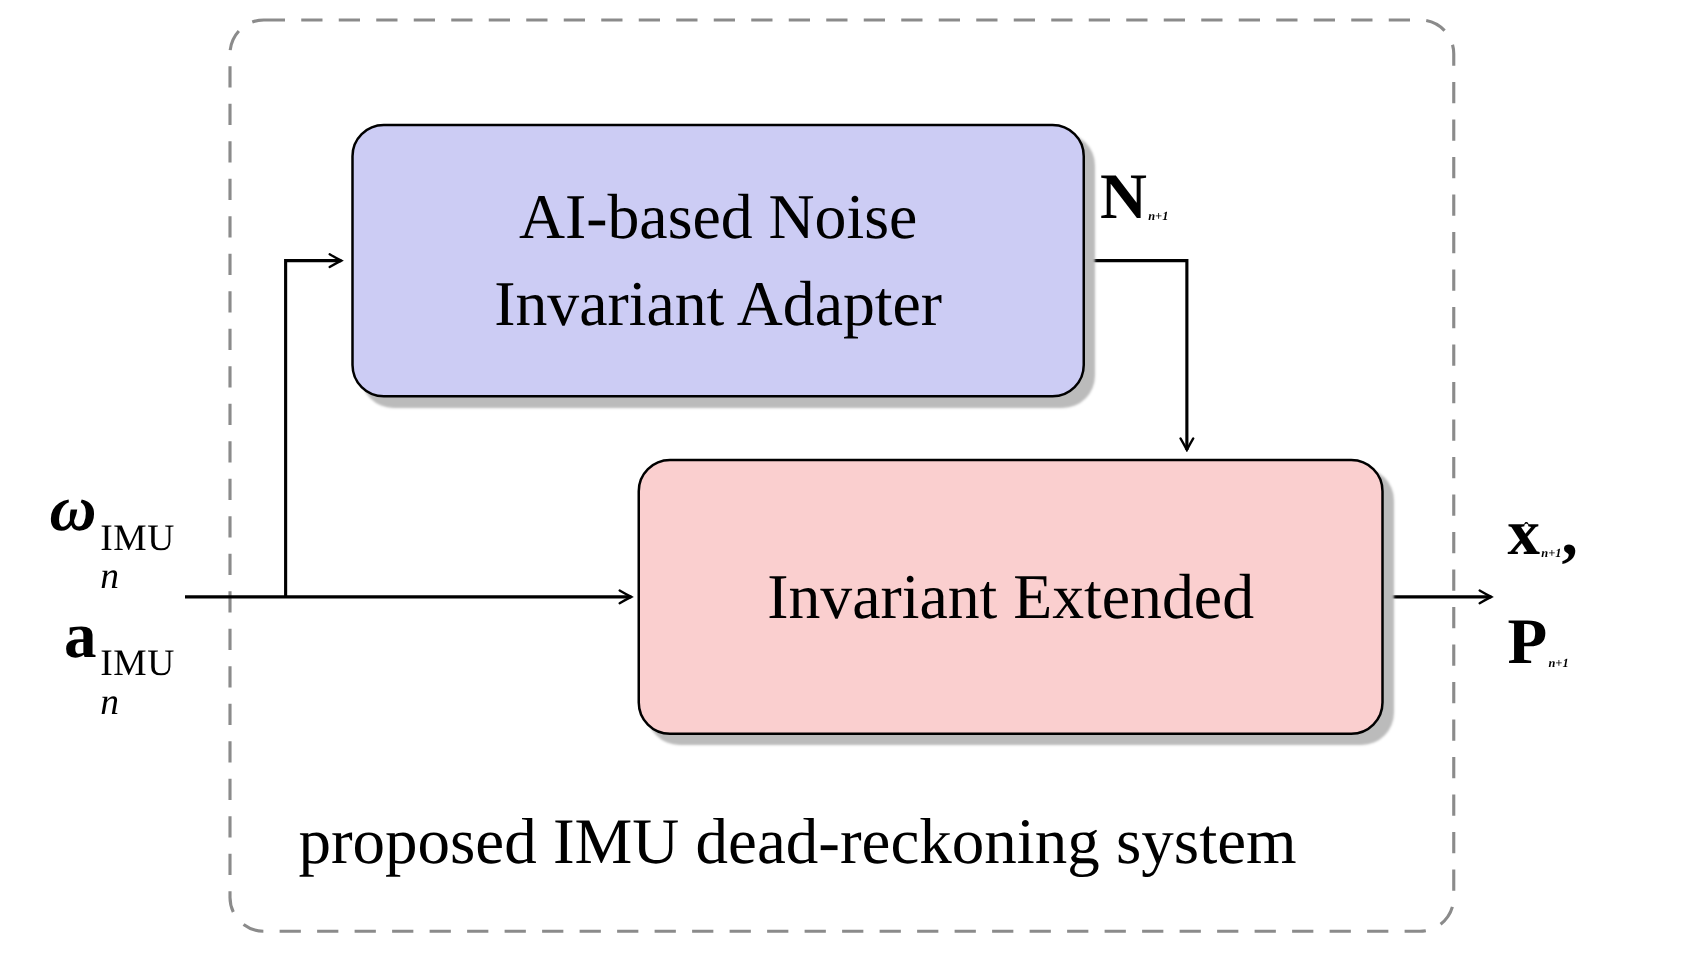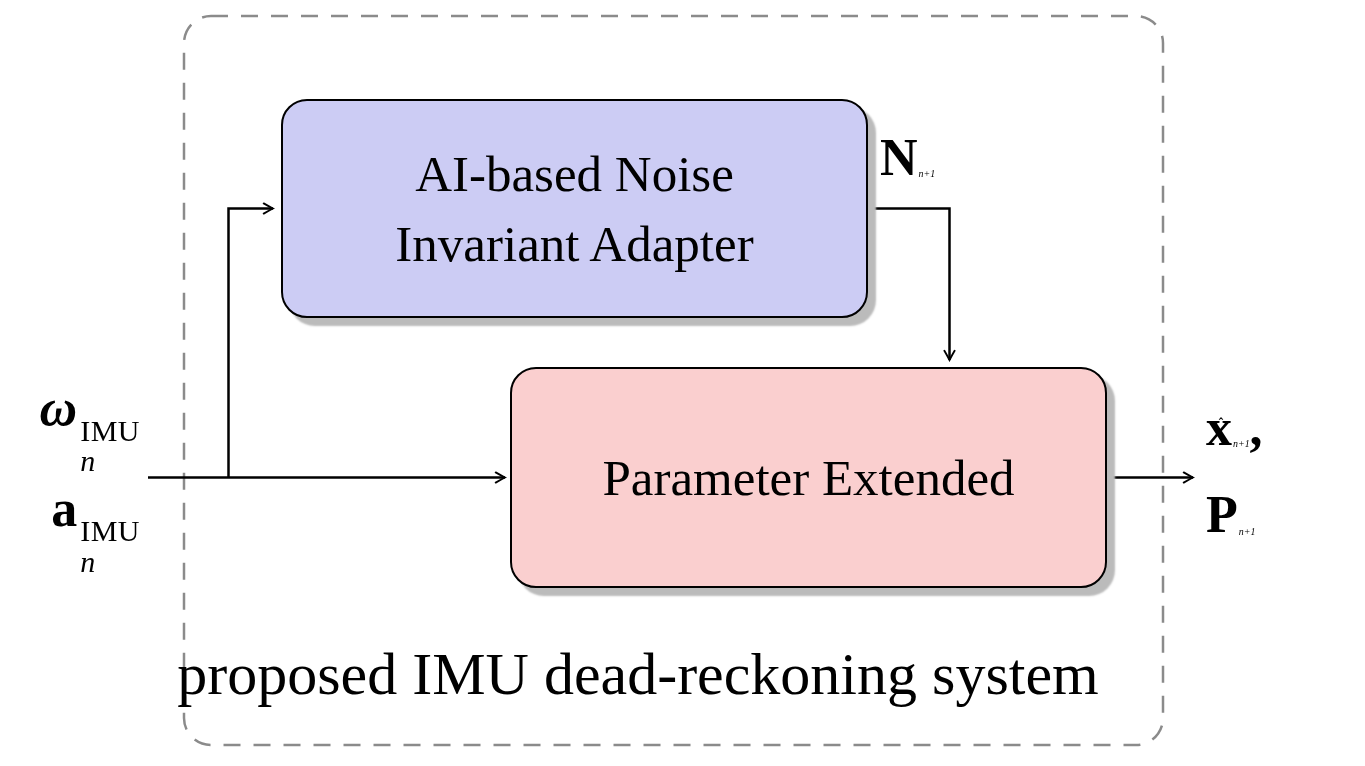--- a/index.html
+++ b/index.html
@@ -34,21 +34,21 @@
   .block .bline { white-space: nowrap; }
   .block-adapter { left: 281px; top: 99px;  width: 587px; height: 219px; }
   .block-filter  { left: 510px; top: 367px; width: 597px; height: 221px; }
 
   .mlabel, .io-label { position: absolute; white-space: nowrap; }
   .mbase { font-weight: bold; font-size: 52px; }
   .mital { font-style: italic; }
   .msub {
     font-size: 0.62em;
     font-style: italic;
-    font-weight: normal;
+    font-weight: bold;
     vertical-align: -0.25em;
     margin-left: 1px;
   }
   .scripts {
     display: inline-flex;
     flex-direction: column;
     align-items: flex-start;
     font-size: 30px;
     line-height: 1.02;
     vertical-align: -0.52em;
@@ -84,21 +84,21 @@
     font-weight: bold;
   }
 
   .noise-label { left: 880px; top: 128px; line-height: 60px; }
 
   .caption {
     position: absolute;
     left: 156px; top: 645px;
     width: 964px;
     text-align: center;
-    font-size: 60px;
+    font-size: 52px;
     line-height: 58px;
     white-space: nowrap;
   }
 </style>
 </head>
 <body>
 
 <div class="stage">
 
   <svg class="connector-layer" viewBox="0 0 1365 766" xmlns="http://www.w3.org/2000/svg">
@@ -118,21 +118,21 @@
 
     <path d="M1107,477.5 L1193,477.5" fill="none" stroke="#000000" stroke-width="2.5" marker-end="url(#arrowV)"></path>
   </svg>
 
   <div class="block block-adapter" style="background-color: rgb(204, 204, 244);">
     <div class="bline">AI-based Noise</div>
     <div class="bline">Invariant Adapter</div>
   </div>
 
   <div class="block block-filter" style="background-color: rgb(250, 207, 207);">
-    <div class="bline">Parameter Extended</div>
+    <div class="bline">Invariant Extended</div>
   </div>
 
   <div class="io-label io-inputs">
     <div class="mline"><span class="mbase mital">ω</span><span class="scripts">
           <span class="s-sup">IMU</span>
           <span class="s-sub">n</span>
         </span></div>
     <div class="mline"><span class="mbase">a</span><span class="scripts">
           <span class="s-sup">IMU</span>
           <span class="s-sub">n</span>

